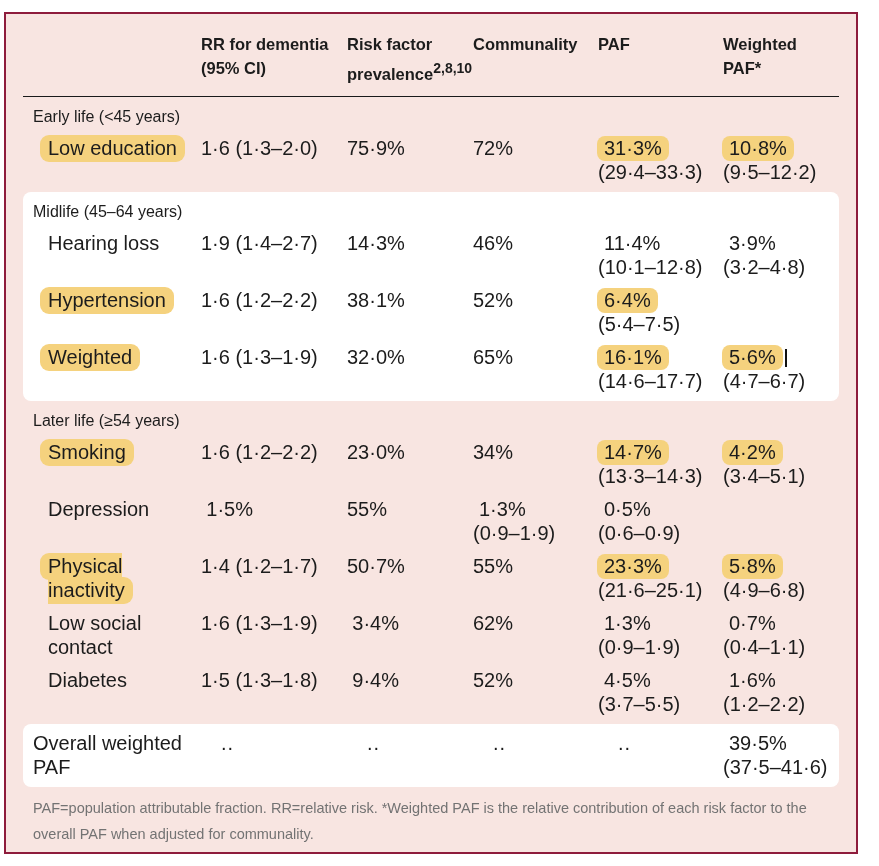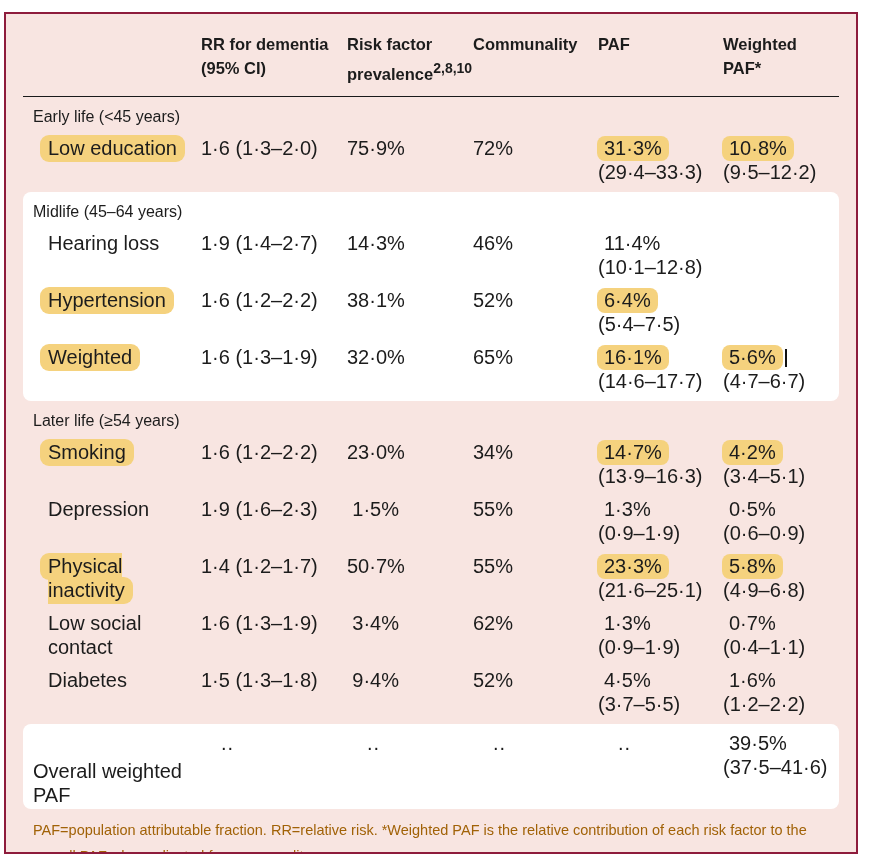--- a/index.html
+++ b/index.html
@@ -21,35 +21,35 @@
   }
   .header-row{padding:8px 10px 10px;font-weight:bold;font-size:16.5px;line-height:24px;}
   .header-row sup{font-size:14px;font-weight:bold;}
   .hline{border:0;border-top:1.6px solid #1a1a1a;margin:0;}
   .band{padding:4px 10px 2px;}
   .band.white{background:#ffffff;border-radius:8px;}
   .section-label{font-size:16px;line-height:24px;padding:4px 0 4px;}
   .row{min-height:54px;font-size:20px;line-height:24px;padding-top:3px;}
   .cell{}
   .name-cell{padding-left:15px;}
-  .name-cell.no-indent{padding-left:0;margin-top:28px;}
+  .name-cell.no-indent{padding-left:0;}
   .pill{
     background:var(--amber,#f5d27e);border-radius:9px;
     padding:2px 8px 3px;margin-left:-8px;
   }
   .num-line{padding-left:6px;white-space:nowrap;}
   .num-line .pill{padding:1px 7px 2px;margin-left:-7px;border-radius:8px;}
   .ci{white-space:nowrap;}
   .prev{display:inline-block;width:52px;text-align:right;white-space:nowrap;}
   .dots{padding-left:20px;letter-spacing:1px;}
   .caret{
     display:inline-block;width:2px;height:18px;background:#111;
     margin-left:2px;vertical-align:-3px;
   }
-  .footnote{font-size:14.5px;line-height:26px;padding:8px 10px 4px;color:#a16207;}
+  .footnote{font-size:14.5px;line-height:26px;padding:8px 10px 4px;color:#737373;}
   .cap-line{border:0;border-top:1.2px solid #1a1a1a;margin:4px 0 0;}
   .caption{font-weight:bold;font-size:16px;line-height:24px;padding:9px 10px 2px;}
 </style>
 </head>
 <body>
 
 <div class="card">
 
   <div class="grid header-row">
     <div class="cell"></div>
@@ -84,20 +84,24 @@
         <div class="section-label">Midlife (45–64 years)</div>
         <div class="grid row">
           <div class="cell name-cell">Hearing loss</div>
           <div class="cell">1·9 (1·4–2·7)</div>
           <div class="cell"><span class="prev">14·3%</span></div>
           <div class="cell">46%</div>
           <div class="cell">
             <div class="num-line">11·4%</div>
             <div class="ci">(10·1–12·8)</div>
           </div>
+          <div class="cell">
+            <div class="num-line">3·9%</div>
+            <div class="ci">(3·2–4·8)</div>
+          </div>
         </div>
         <div class="grid row">
           <div class="cell name-cell"><span class="pill">Hypertension</span></div>
           <div class="cell">1·6 (1·2–2·2)</div>
           <div class="cell"><span class="prev">38·1%</span></div>
           <div class="cell">52%</div>
           <div class="cell">
             <div class="num-line"><span class="pill">6·4%</span></div>
             <div class="ci">(5·4–7·5)</div>
           </div>
@@ -119,30 +123,29 @@
       </div>
       <div class="band">
         <div class="section-label">Later life (≥54 years)</div>
         <div class="grid row">
           <div class="cell name-cell"><span class="pill">Smoking</span></div>
           <div class="cell">1·6 (1·2–2·2)</div>
           <div class="cell"><span class="prev">23·0%</span></div>
           <div class="cell">34%</div>
           <div class="cell">
             <div class="num-line"><span class="pill">14·7%</span></div>
-            <div class="ci">(13·9–16·3)</div>
+            <div class="ci">(13·3–14·3)</div>
           </div>
           <div class="cell">
             <div class="num-line"><span class="pill">4·2%</span></div>
             <div class="ci">(3·4–5·1)</div>
           </div>
         </div>
         <div class="grid row">
           <div class="cell name-cell">Depression</div>
-          <div class="cell">1·9 (1·6–2·3)</div>
           <div class="cell"><span class="prev">1·5%</span></div>
           <div class="cell">55%</div>
           <div class="cell">
             <div class="num-line">1·3%</div>
             <div class="ci">(0·9–1·9)</div>
           </div>
           <div class="cell">
             <div class="num-line">0·5%</div>
             <div class="ci">(0·6–0·9)</div>
           </div>

